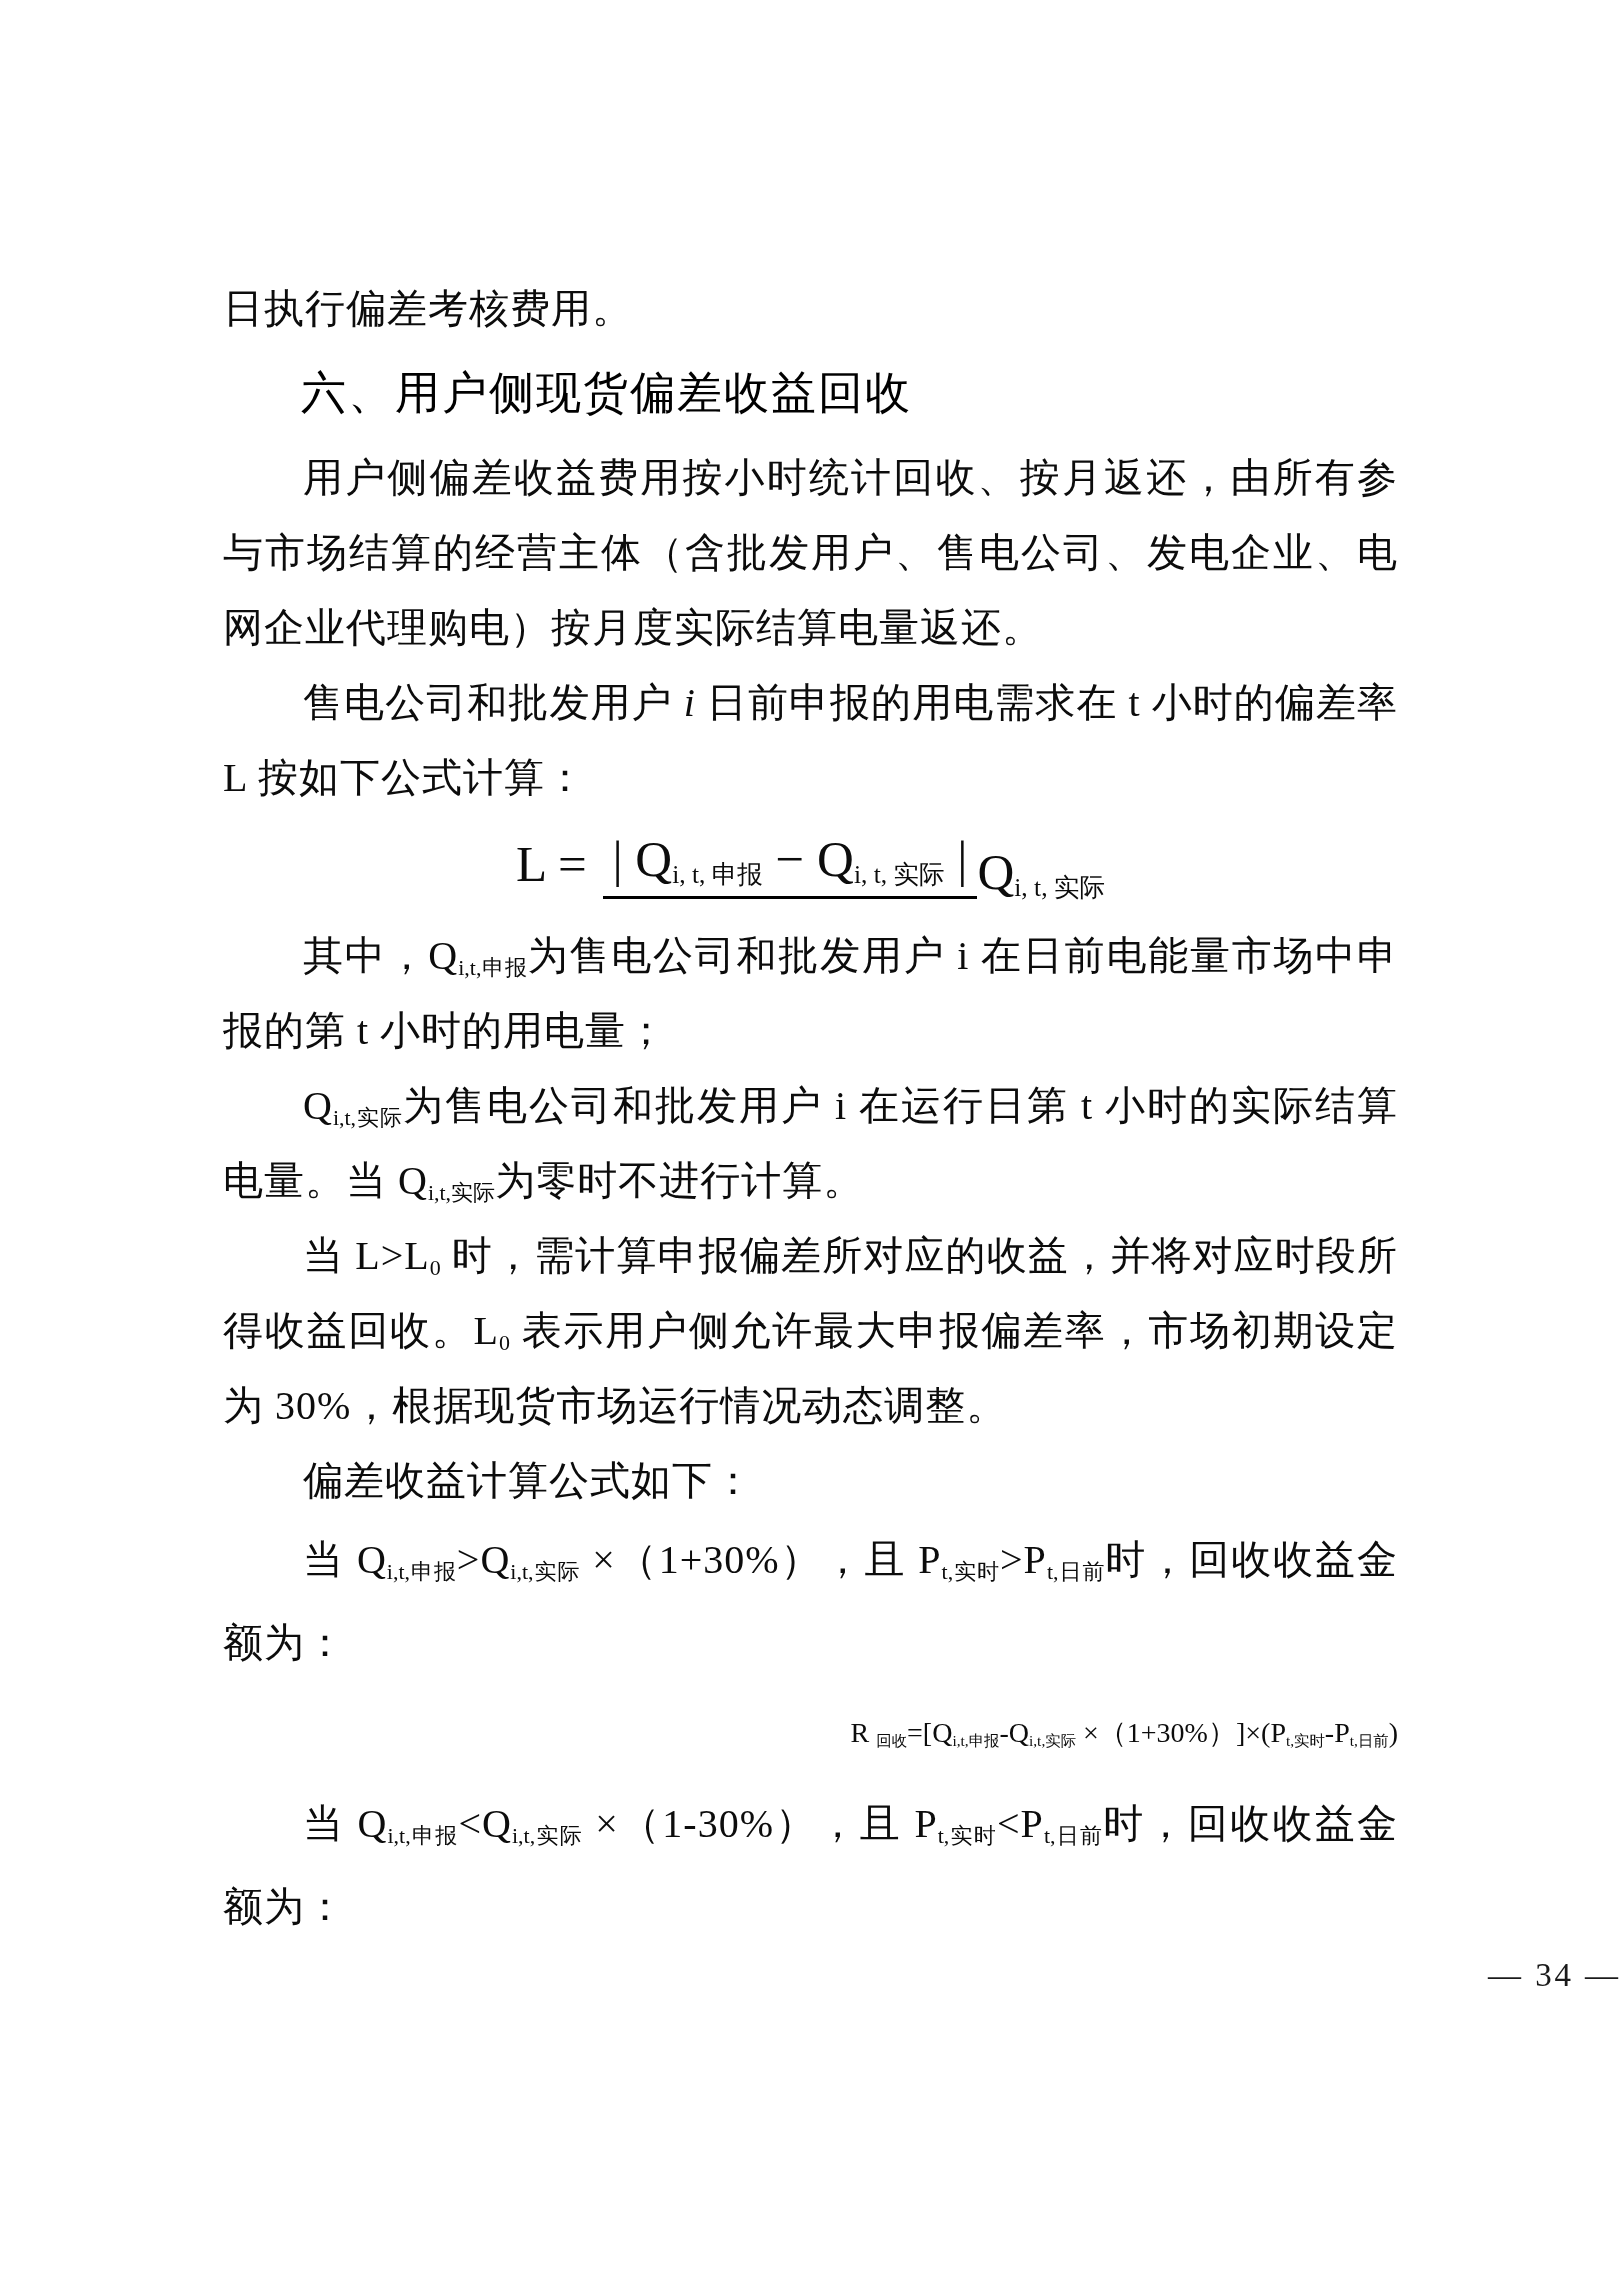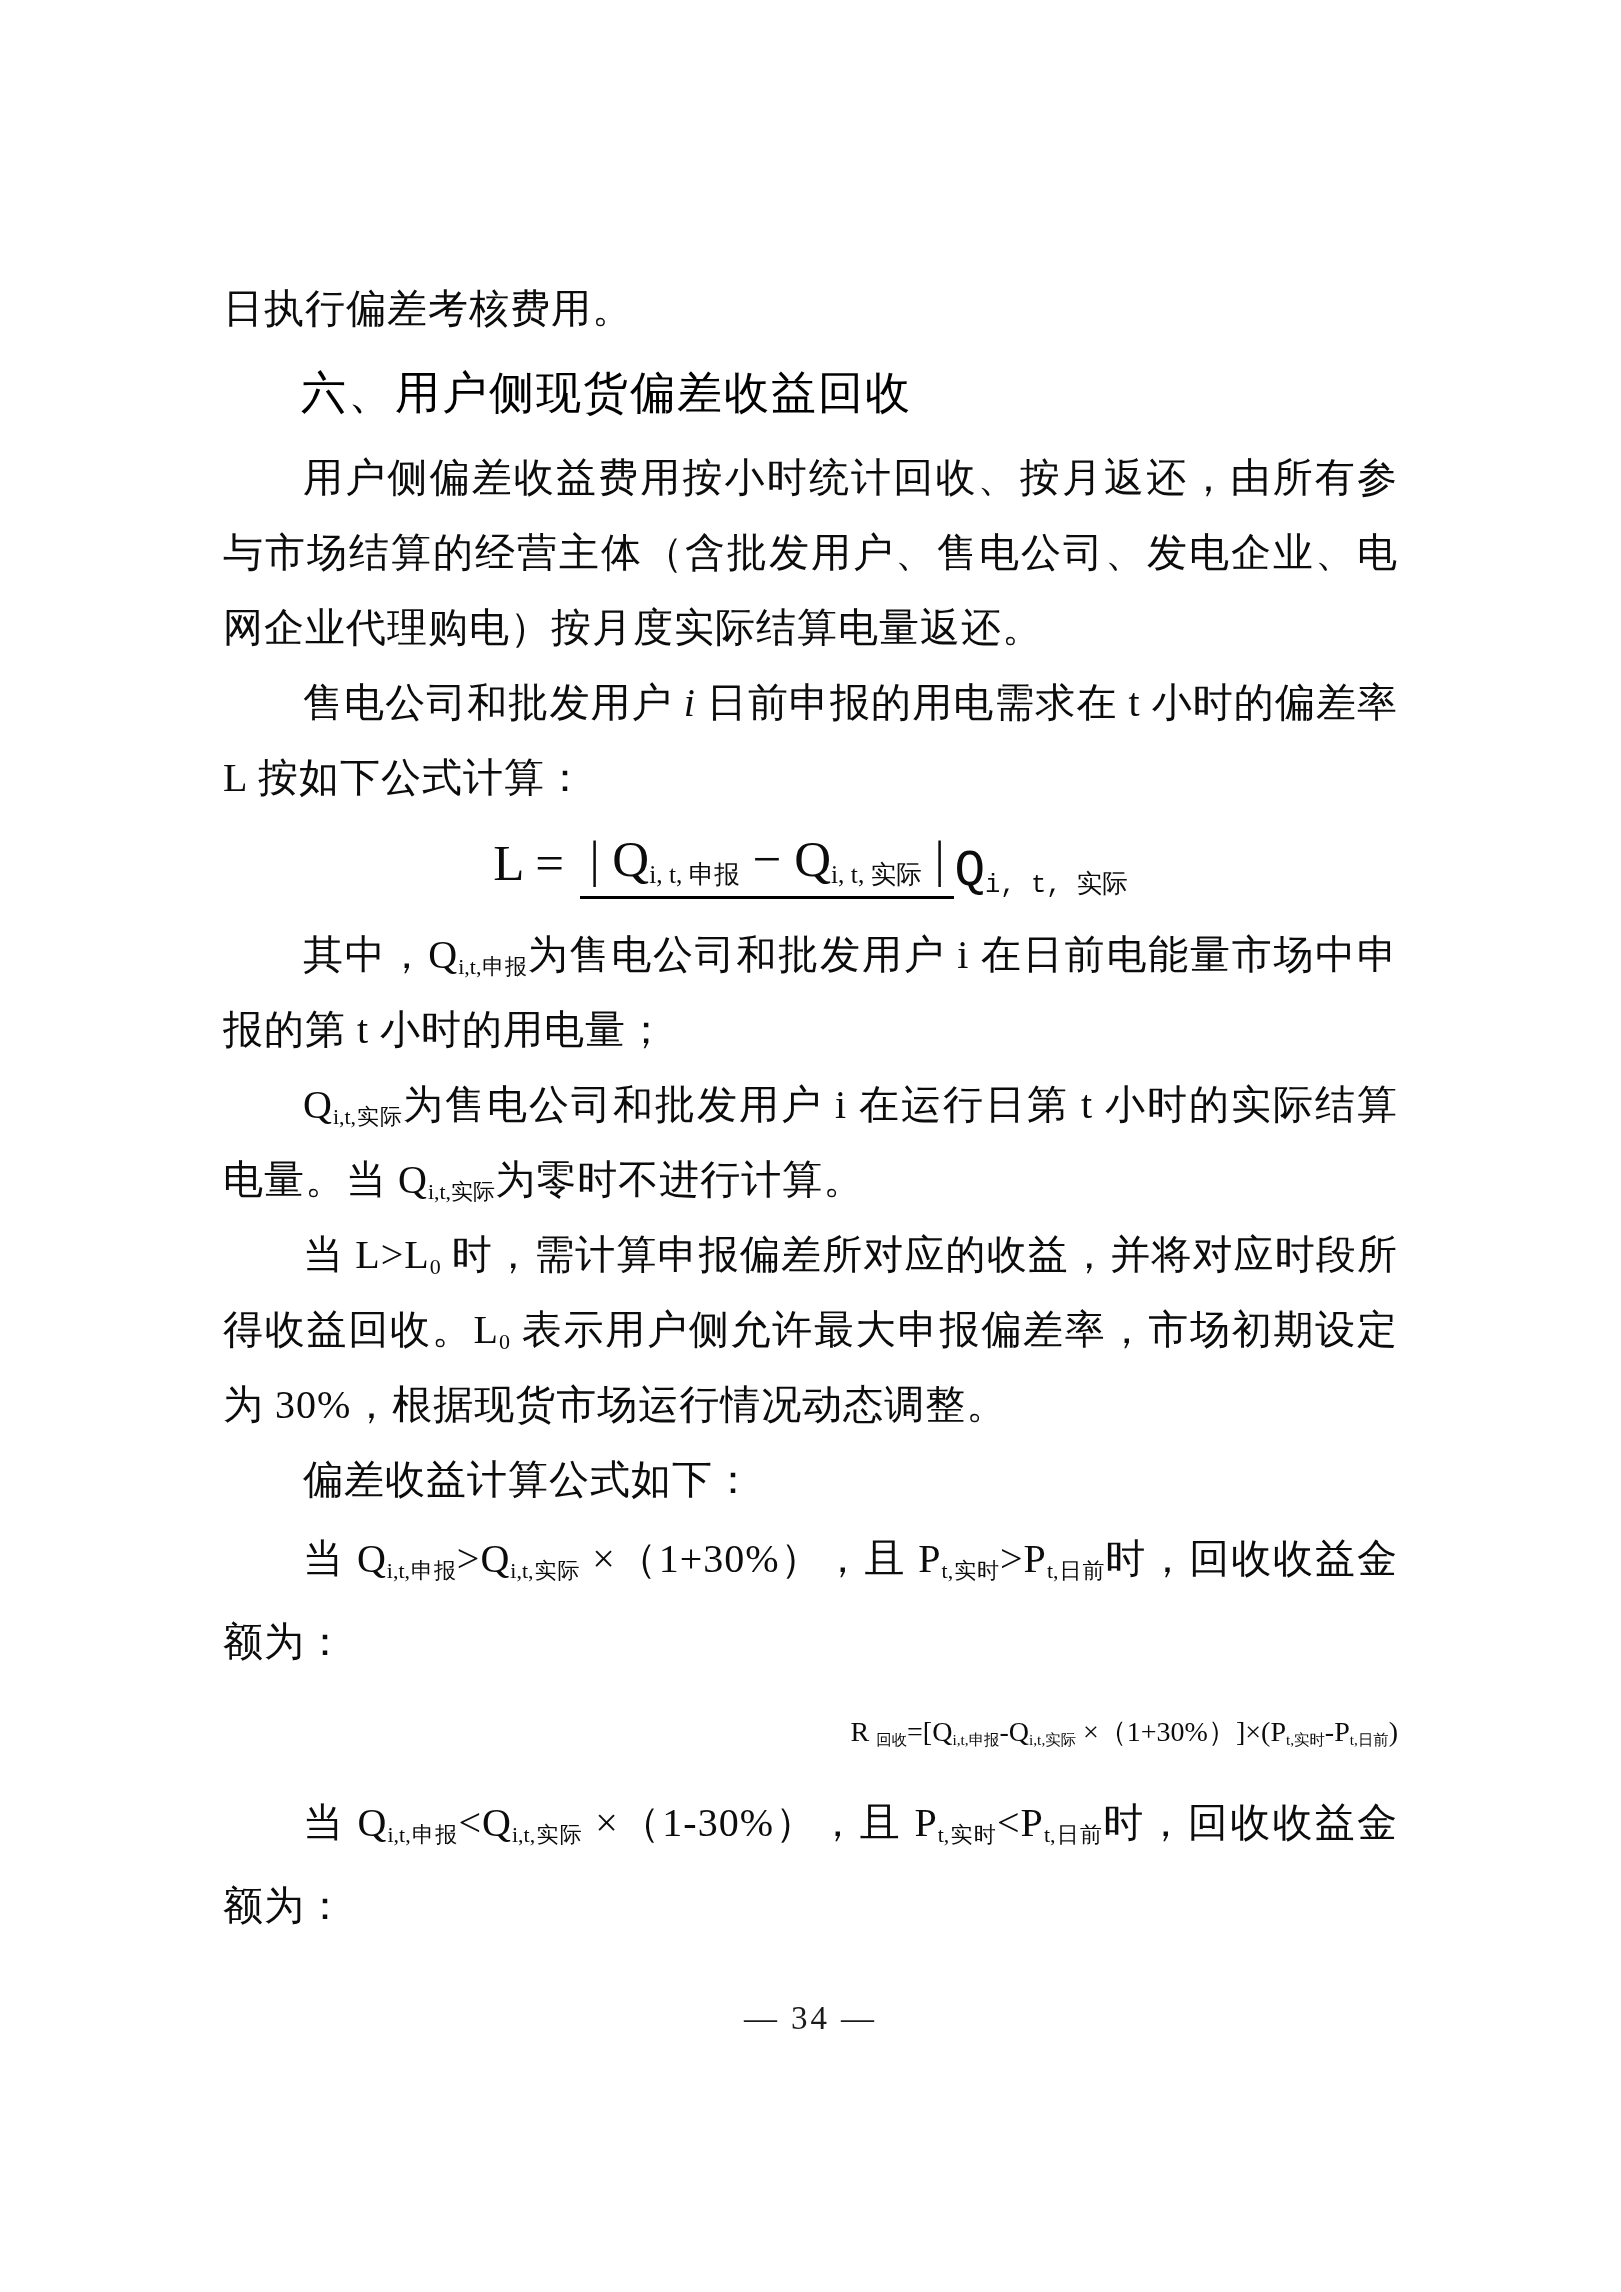--- a/index.html
+++ b/index.html
@@ -48,36 +48,36 @@
     display:flex;
     justify-content:center;
     align-items:center;
     font-size:51px;
     line-height:normal;
     letter-spacing:0;
   }
   .f-lhs{margin-right:15.7px;}
   .frac{display:inline-flex;flex-direction:row;align-items:center;}
   .frac .num{padding:2px 9.8px 7.8px;border-bottom:3.9px solid #000;white-space:nowrap;}
-  .frac .den{padding-top:16px;white-space:nowrap;font-family:Liberation Mono, monospace;}
+  .frac .den{padding-top:16px;white-space:nowrap;}
   .formula-center sub.fsub{font-size:0.5em;}
   
   .formula-line{
     font-size:28px;
     line-height:98px;
     text-indent:80px;
     text-align:right;
     letter-spacing:0;
     margin:0;
     white-space:nowrap;
   }
   .footer{
     position:absolute;
-    top:2000px;left:0;right:0;
-    text-align:center;
+    top:1957px;left:0;right:0;
+    text-align:right;
     font-size:33px;
     letter-spacing:2.9px;
     color:#1a1a1a;
   }
 </style>
 </head>
 <body>
 
 <div class="page">
   <div class="content">

